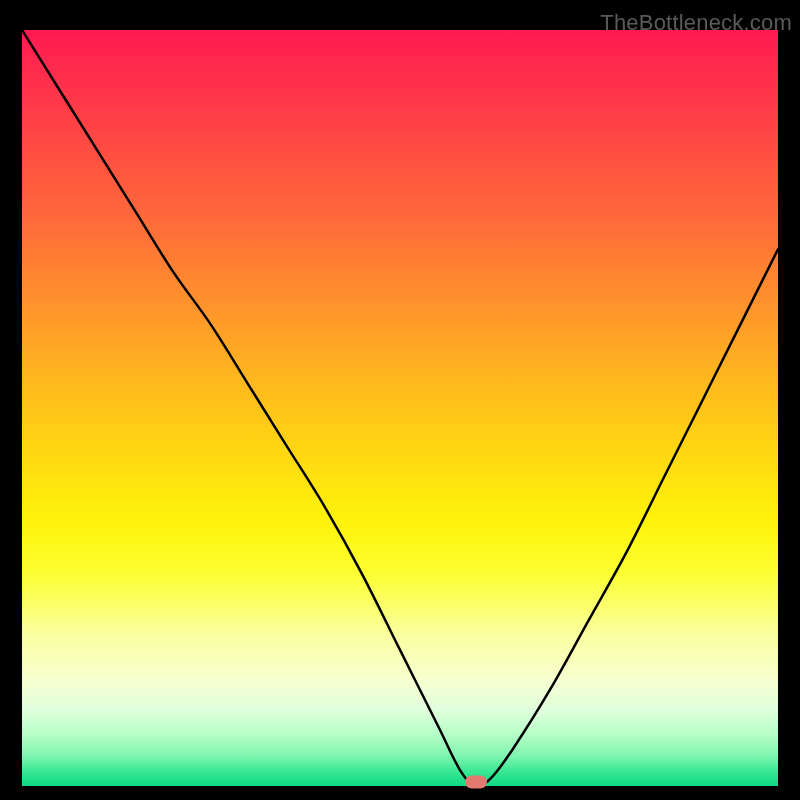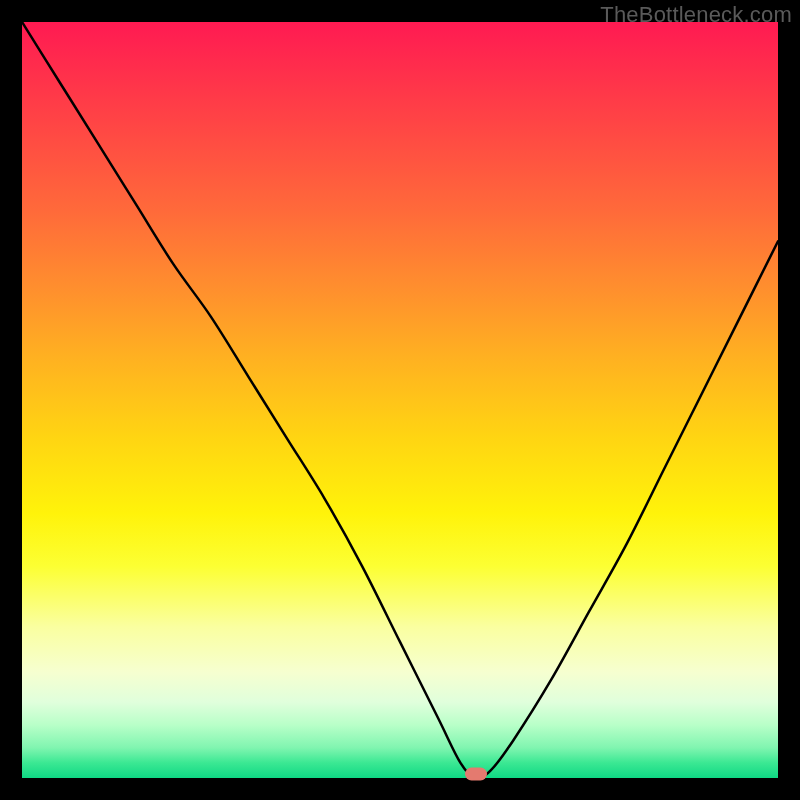--- a/index.html
+++ b/index.html
@@ -9,20 +9,21 @@
     height: 800px;
     background: #000;
     font-family: Arial, Helvetica, sans-serif;
     overflow: hidden;
   }
   .frame {
     position: relative;
     width: 800px;
     height: 714px;
     background: #000;
+    margin-top: 8px;
   }
   .plot {
     position: absolute;
     left: 22px;
     top: 22px;
     width: 756px;
     height: 756px;
     background: linear-gradient(
       to bottom,
       #ff1a52 0%,

